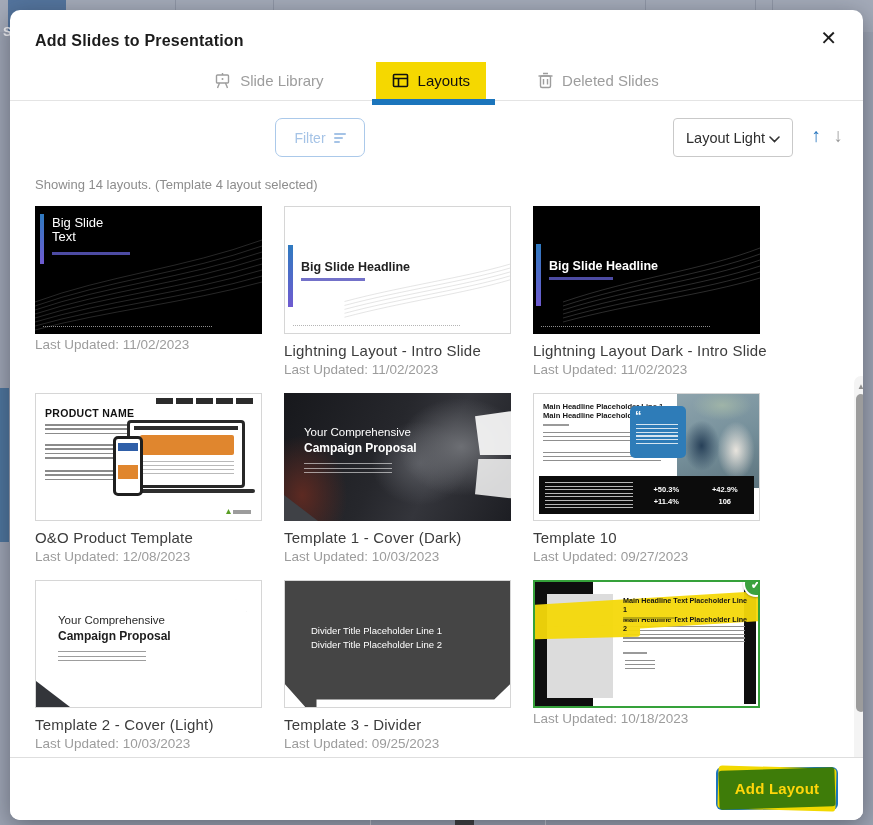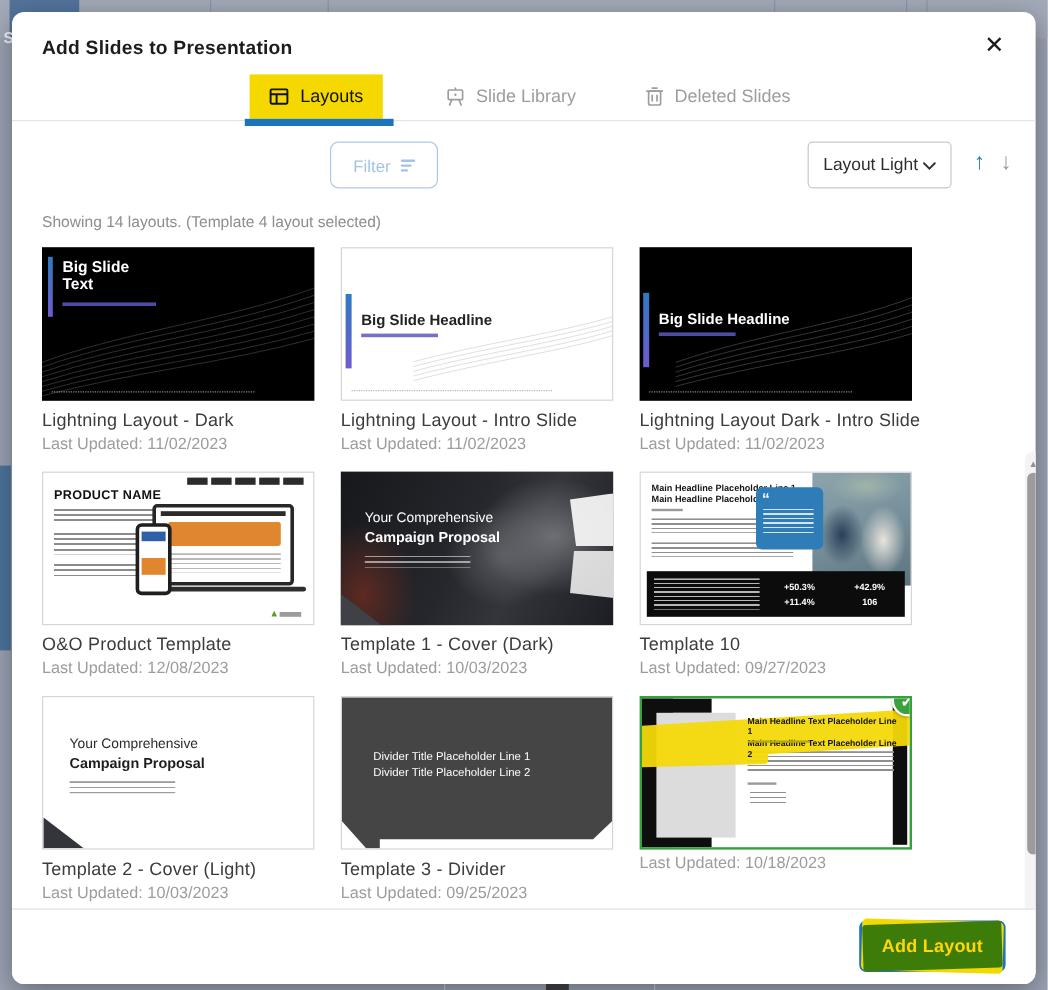--- a/index.html
+++ b/index.html
@@ -56,21 +56,21 @@
   .card-name { margin-top:8px; font-size:15px; color:#3c3c3c; letter-spacing:.2px; white-space:nowrap; }
   .card-date { margin-top:3px; font-size:13.5px; color:#9c9c9c; }
 
   
   .waves { position:absolute; inset:0; width:100%; height:100%; }
   .disclaimer { position:absolute; left:8px; right:50px; bottom:7px; border-top:1px dotted rgba(255,255,255,.55); }
   .thumb.light .disclaimer { border-top:1px dotted #b5b5b5; }
 
   
   .t-dark .bar { position:absolute; left:5px; top:8px; width:4px; height:50px; background:linear-gradient(#2f7ac0,#6f5bd0); }
-  .t-dark .big { position:absolute; left:17px; top:10px; color:#fff; font-weight:bold; font-size:13px; line-height:1.1; }
+  .t-dark .big { position:absolute; left:17px; top:10px; color:#fff; font-weight:normal; font-size:13px; line-height:1.1; }
   .t-dark .sub { position:absolute; left:17px; top:46px; width:78px; height:3px; background:#5a58c0; opacity:.85; }
 
   
   .t-intro .bar { position:absolute; left:3px; top:38px; width:5px; height:62px; background:linear-gradient(#2f7ac0,#6f5bd0); }
   .t-intro .big { position:absolute; left:16px; top:53px; font-weight:bold; font-size:12.5px; }
   .t-intro.on-light .big { color:#222; }
   .t-intro.on-dark .big { color:#fff; }
   .t-intro .sub { position:absolute; left:16px; top:71px; width:64px; height:2.5px; background:#5a58c0; opacity:.85; }
 
   
@@ -213,46 +213,46 @@
 <div class="bd-bot-line" style="left:370px"></div>
 <div class="bd-bot-line" style="left:545px"></div>
 
 <div class="modal">
 
   <div class="modal-header">
     <div class="modal-title">Add Slides to Presentation</div>
     <div class="modal-close">✕</div>
 
     <div class="tabs">
-      <div class="tab active">
-        <span>
-          <svg width="17" height="17" viewBox="0 0 17 17">
-              <g fill="none" stroke="#111" stroke-width="1.6">
-            <rect x="1.5" y="2.5" width="14" height="12" rx="1"></rect>
-                <line x1="1.5" y1="6.5" x2="15.5" y2="6.5"></line>
-            <line x1="6.5" y1="6.5" x2="6.5" y2="14.5"></line>
-              </g>
-            </svg>
-        </span>
-        <span>Layouts</span>
-        <span class="underline"></span>
-      </div>
       <div class="tab">
         <span>
           <svg width="17" height="17" viewBox="0 0 17 17">
               <g fill="none" stroke="#9d9d9d" stroke-width="1.4">
             <rect x="2.5" y="3" width="12" height="8" rx="1"></rect>
                 <line x1="8.5" y1="1" x2="8.5" y2="3"></line>
             <line x1="5.5" y1="11" x2="3.5" y2="16"></line>
                 <line x1="11.5" y1="11" x2="13.5" y2="16"></line>
             <circle cx="8.5" cy="7" r="1" fill="#9d9d9d" stroke="none"></circle>
               </g>
             </svg>
         </span>
         <span>Slide Library</span>
+      </div>
+      <div class="tab active">
+        <span>
+          <svg width="17" height="17" viewBox="0 0 17 17">
+              <g fill="none" stroke="#111" stroke-width="1.6">
+            <rect x="1.5" y="2.5" width="14" height="12" rx="1"></rect>
+                <line x1="1.5" y1="6.5" x2="15.5" y2="6.5"></line>
+            <line x1="6.5" y1="6.5" x2="6.5" y2="14.5"></line>
+              </g>
+            </svg>
+        </span>
+        <span>Layouts</span>
+        <span class="underline"></span>
       </div>
       <div class="tab">
         <span>
           <svg width="15" height="17" viewBox="0 0 15 17">
               <g fill="none" stroke="#9d9d9d" stroke-width="1.4">
             <rect x="2.5" y="4" width="10" height="11.5" rx="1.5"></rect>
                 <line x1="0.5" y1="4" x2="14.5" y2="4"></line>
             <line x1="5" y1="1.5" x2="10" y2="1.5"></line>
                 <line x1="5.5" y1="7" x2="5.5" y2="12.5"></line>
             <line x1="9.5" y1="7" x2="9.5" y2="12.5"></line>
@@ -305,21 +305,20 @@
             </g>
             </svg>
           <div class="bar"></div>
           <div class="big">
             <div>Big Slide</div>
             <div>Text</div>
           </div>
           <div class="sub"></div>
           <div class="disclaimer"></div>
         </div>
-        <div class="card-name">Lightning Layout - Dark</div>
         <div class="card-date">Last Updated: 11/02/2023</div>
       </div>
 
       <div class="card">
         <div class="thumb light t-intro on-light">
           <svg class="waves" viewBox="0 0 227 128" preserveAspectRatio="none">
             <g fill="none" stroke="#aaa" stroke-opacity="0.45" stroke-width="0.7">
               <path d="M60,96 C120,80 180,72 227,58"></path>
                 <path d="M60,100 C120,84 180,76 227,62"></path>
               <path d="M60,104 C120,88 180,80 227,66"></path>

